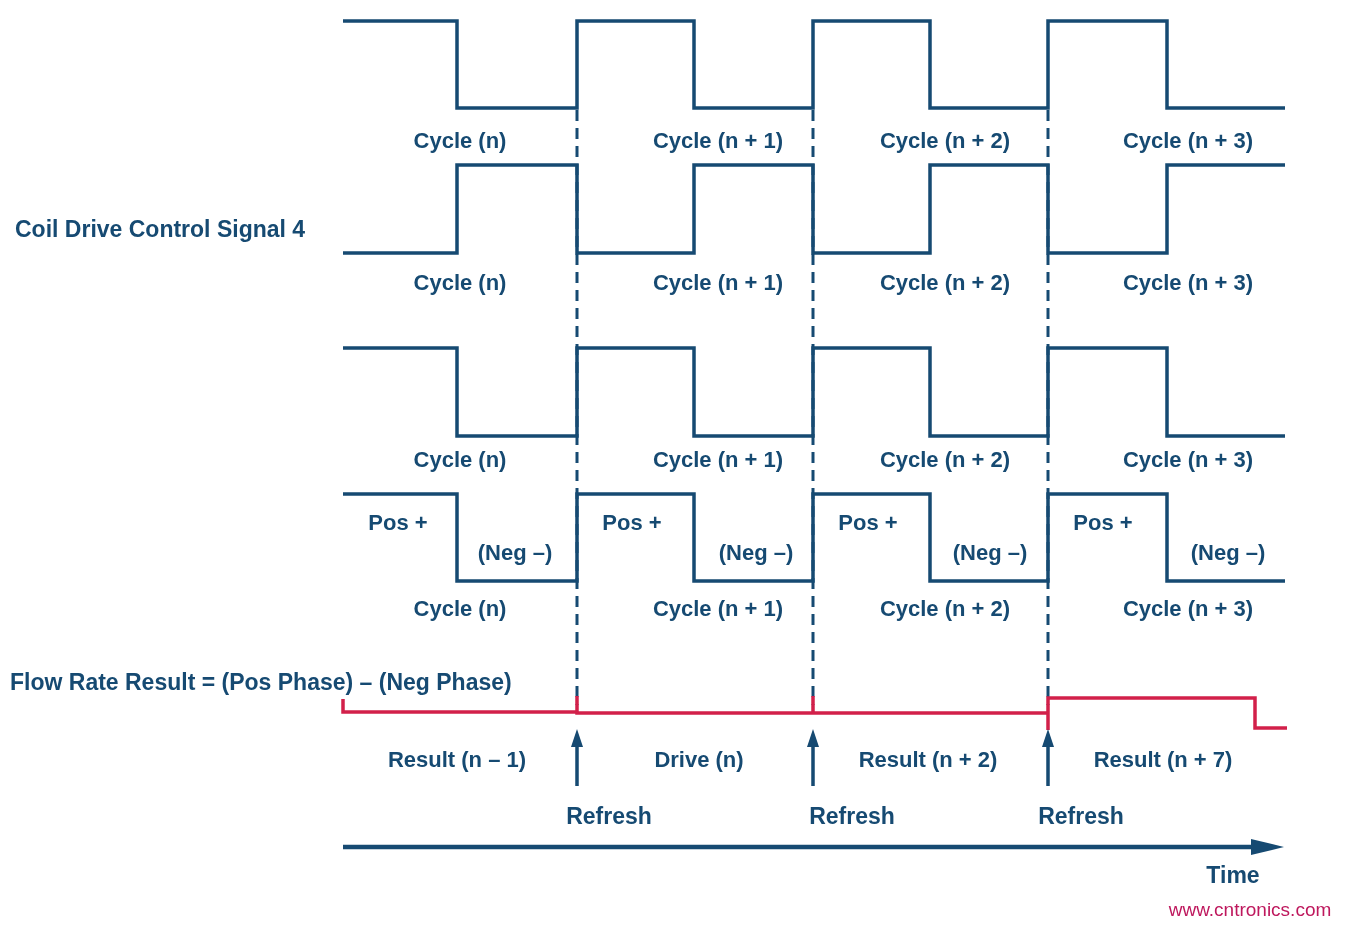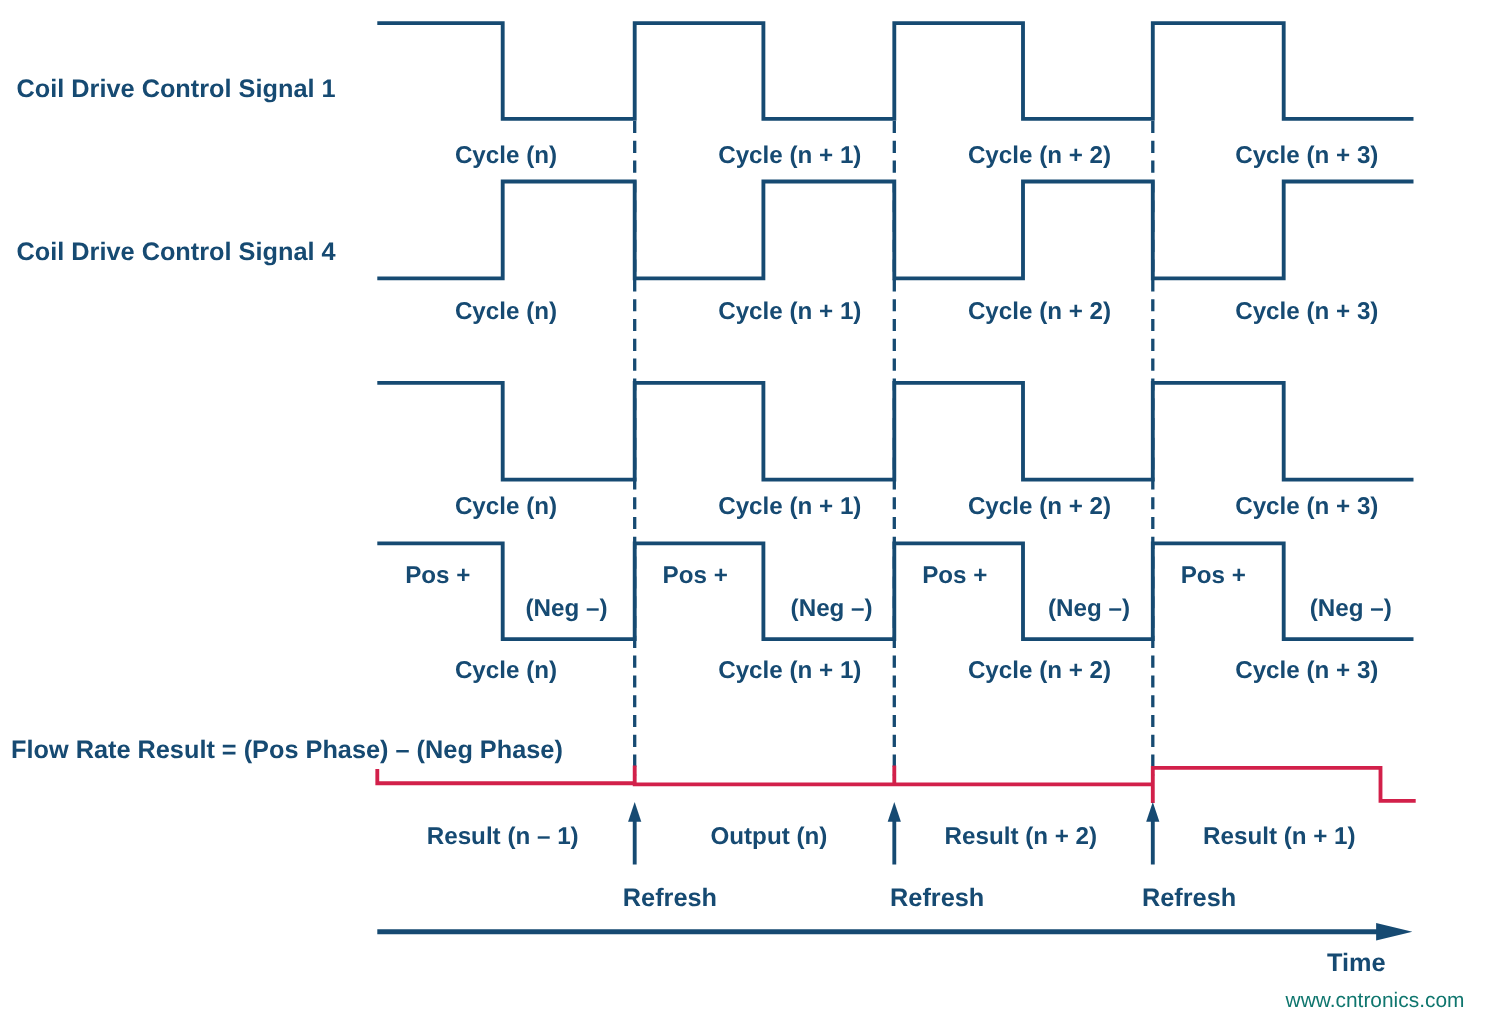--- a/index.html
+++ b/index.html
@@ -24,21 +24,21 @@
     line-height:1;
   }
   .row-label{font-size:23px;transform:translateY(-50%);}
   .c-label{font-size:22px;transform:translate(-50%,-50%);}
   .refresh-label{font-size:23px;transform:translate(-50%,-50%);margin-left:28px;}
   .time-label{font-size:23px;transform:translate(-50%,-50%);margin-left:20px;}
   .watermark{
     position:absolute;
     font-size:19px;
     font-weight:normal;
-    color:#0f766e;
+    color:#be185d;
     white-space:nowrap;
     transform:translate(-50%,-50%);
   }
 </style>
 </head>
 <body>
 
 <div id="stage">
 
   <svg id="diagram-svg" width="1353" height="926" viewBox="0 0 1353 926">
@@ -49,21 +49,20 @@
     <path class="navy-stroke" d="M 343 494 H 457 V 581 H 577 V 494 H 694 V 581 H 813 V 494 H 930 V 581 H 1048 V 494 H 1167 V 581 H 1285"></path>
     <path class="red-stroke" d="M 343 699 V 712 H 577 V 696 V 713 H 813 V 696 V 713 H 1048 V 730 V 698 H 1255 V 728 H 1287"></path>
     <path class="navy-stroke" d="M 577 786 V 745 M 813 786 V 745 M 1048 786 V 745"></path>
     <polygon class="navy-fill" points="571,747 583,747 577,729"></polygon>
     <polygon class="navy-fill" points="807,747 819,747 813,729"></polygon>
     <polygon class="navy-fill" points="1042,747 1054,747 1048,729"></polygon>
     <path class="navy-thick" d="M 343 847 H 1253"></path>
     <polygon class="navy-fill" points="1251,839 1284,847 1251,855"></polygon>
   </svg>
 
-  <div class="lbl row-label" style="left:15px;top:81px">Coil Drive Control Signal 1</div>
   <div class="lbl row-label" style="left:15px;top:229px">Coil Drive Control Signal 4</div>
   <div class="lbl row-label" style="left:10px;top:682px">Flow Rate Result = (Pos Phase) – (Neg Phase)</div>
 
   <div class="lbl c-label" style="left:460px;top:141px">Cycle (n)</div>
   <div class="lbl c-label" style="left:718px;top:141px">Cycle (n + 1)</div>
   <div class="lbl c-label" style="left:945px;top:141px">Cycle (n + 2)</div>
   <div class="lbl c-label" style="left:1188px;top:141px">Cycle (n + 3)</div>
 
   <div class="lbl c-label" style="left:460px;top:283px">Cycle (n)</div>
   <div class="lbl c-label" style="left:718px;top:283px">Cycle (n + 1)</div>
@@ -83,23 +82,23 @@
   <div class="lbl c-label" style="left:398px;top:523px">Pos +</div>
   <div class="lbl c-label" style="left:632px;top:523px">Pos +</div>
   <div class="lbl c-label" style="left:868px;top:523px">Pos +</div>
   <div class="lbl c-label" style="left:1103px;top:523px">Pos +</div>
   <div class="lbl c-label" style="left:515px;top:553px">(Neg –)</div>
   <div class="lbl c-label" style="left:756px;top:553px">(Neg –)</div>
   <div class="lbl c-label" style="left:990px;top:553px">(Neg –)</div>
   <div class="lbl c-label" style="left:1228px;top:553px">(Neg –)</div>
 
   <div class="lbl c-label" style="left:457px;top:760px">Result (n – 1)</div>
-  <div class="lbl c-label" style="left:699px;top:760px">Output (n)</div>
+  <div class="lbl c-label" style="left:699px;top:760px">Drive (n)</div>
   <div class="lbl c-label" style="left:928px;top:760px">Result (n + 2)</div>
-  <div class="lbl c-label" style="left:1163px;top:760px">Result (n + 1)</div>
+  <div class="lbl c-label" style="left:1163px;top:760px">Result (n + 7)</div>
 
   <div class="lbl refresh-label" style="left:581px;top:816px">Refresh</div>
   <div class="lbl refresh-label" style="left:824px;top:816px">Refresh</div>
   <div class="lbl refresh-label" style="left:1053px;top:816px">Refresh</div>
 
   <div class="lbl time-label" style="left:1213px;top:875px">Time</div>
 
   <div class="watermark" style="left:1250px;top:910px">www.cntronics.com</div>
 
 </div>

